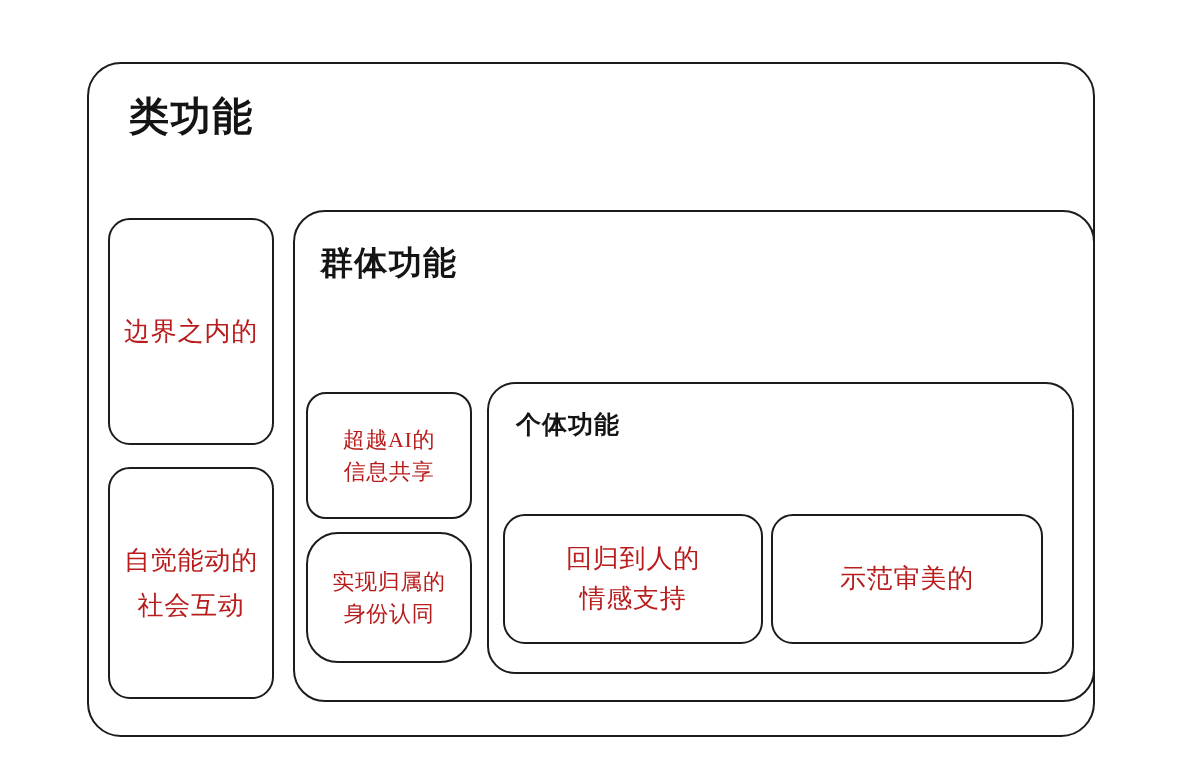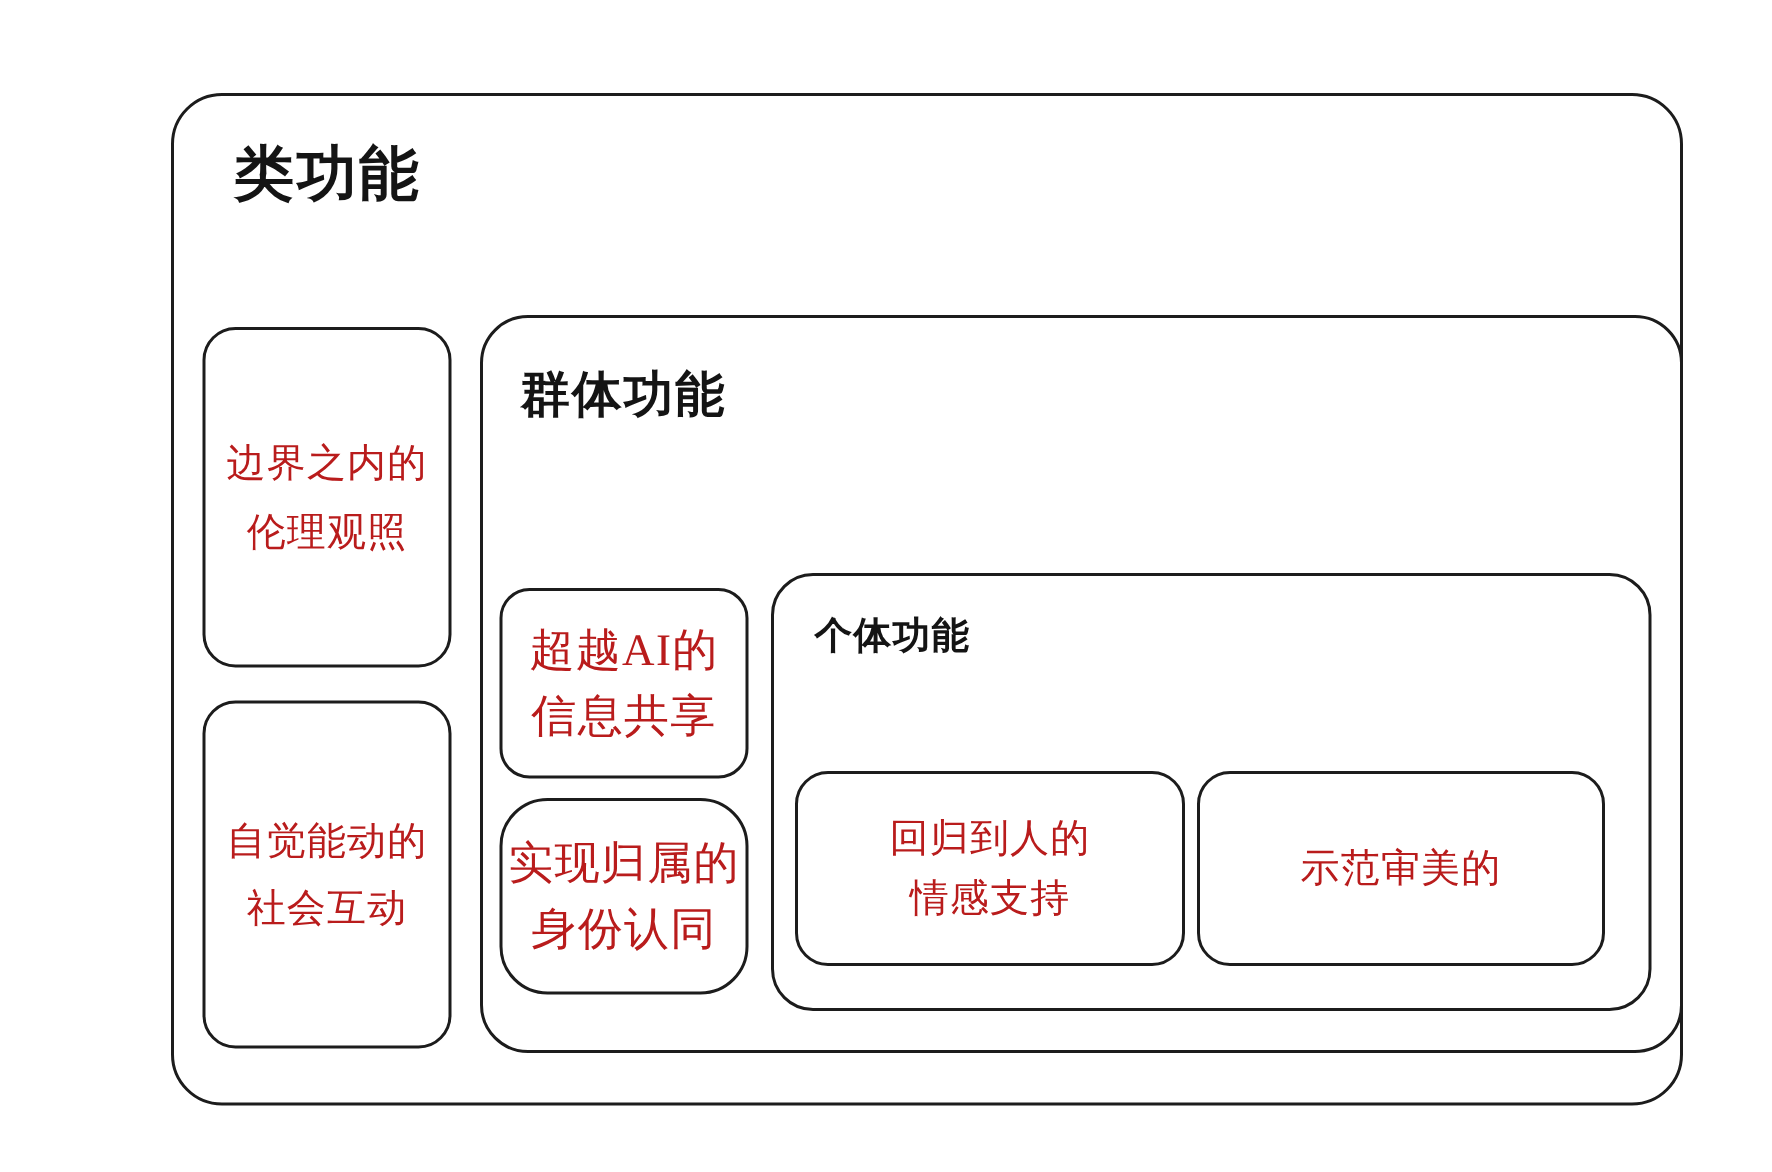--- a/index.html
+++ b/index.html
@@ -12,21 +12,20 @@
     font-family: "Liberation Sans", "DejaVu Sans", sans-serif;
     -webkit-font-smoothing: antialiased;
   }
 
   #canvas {
     position: relative;
     width: 1155px;
     height: 781px;
     background: #ffffff;
     overflow: hidden;
-    margin-left: 27px;
   }
 
   
   .box {
     position: absolute;
     box-sizing: border-box;
     background: #ffffff;
     border: 2.5px solid #1c1c1c;
     border-radius: 30px;
   }
@@ -99,21 +98,21 @@
     border-radius: 32px;
   }
 
   
   .box--share    { left: 11px; top: 180px; width: 166px; height: 127px; border-radius: 20px; }
   .box--identity { left: 11px; top: 320px; width: 166px; height: 131px; border-radius: 32px; }
 
   .box--share .leaf-text,
   .box--identity .leaf-text {
     line-height: 1.45;
-    font-size: 30px;
+    font-size: 22px;
   }
 
   
   .box--individual {
     left: 192px;
     top: 170px;
     width: 587px;
     height: 292px;
     border-radius: 28px;
   }
@@ -132,21 +131,20 @@
 
 <div id="canvas">
 
   <div class="box box--outer">
 
     <div class="heading heading--class">类功能</div>
 
     <div class="box box--leaf box--ethics">
       <div class="leaf-text">
         <span class="ln">边界之内的</span>
-        <span class="ln">伦理观照</span>
       </div>
     </div>
 
     <div class="box box--leaf box--social">
       <div class="leaf-text">
         <span class="ln">自觉能动的</span>
         <span class="ln">社会互动</span>
       </div>
     </div>
 

